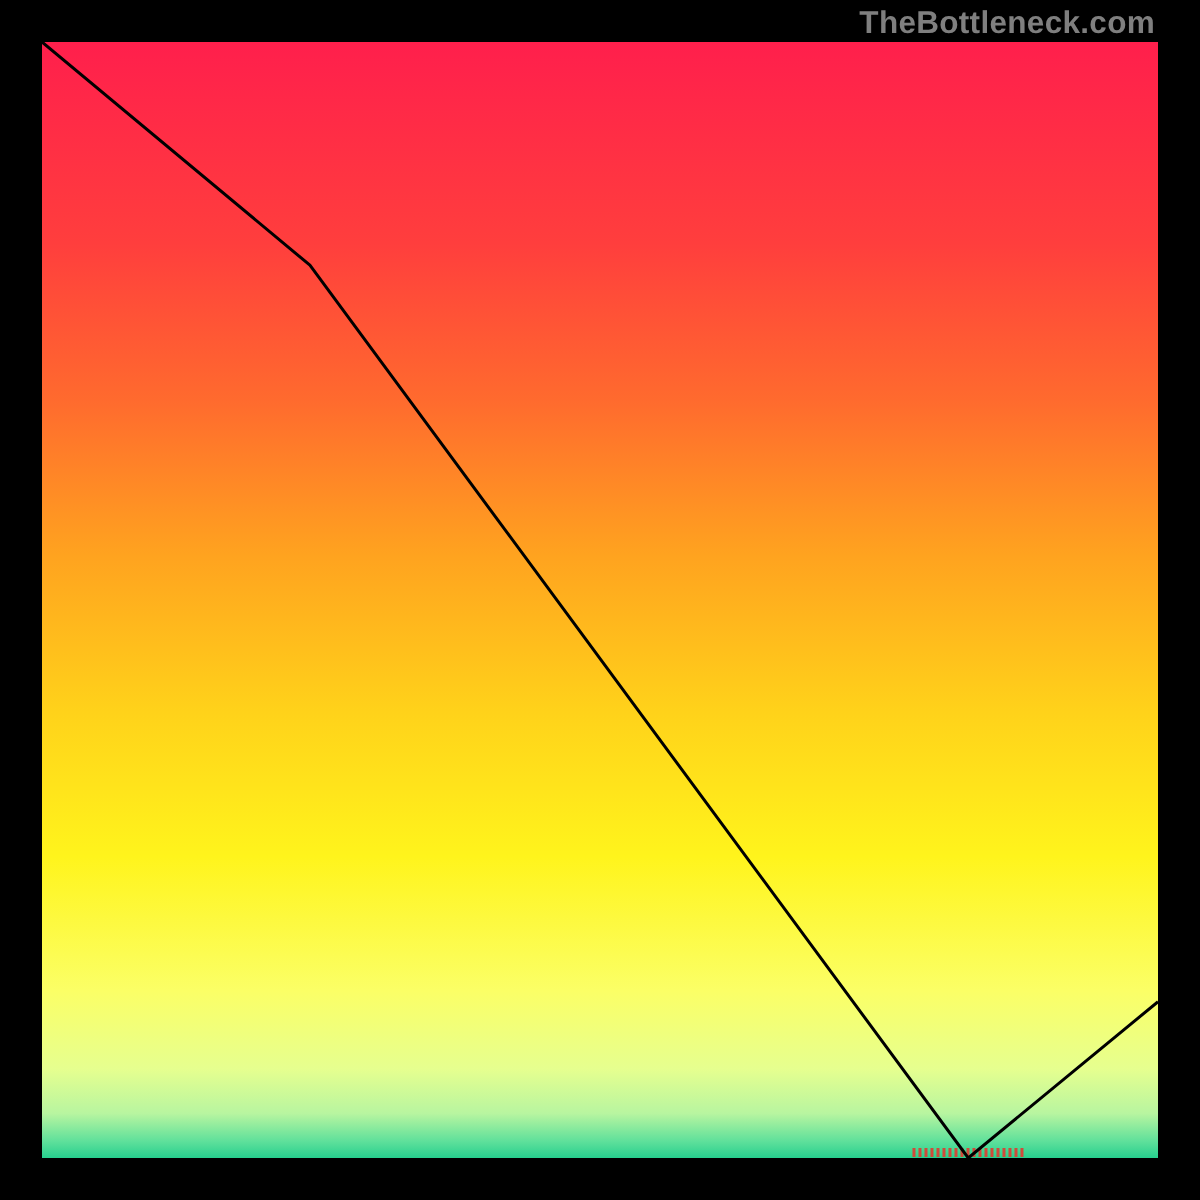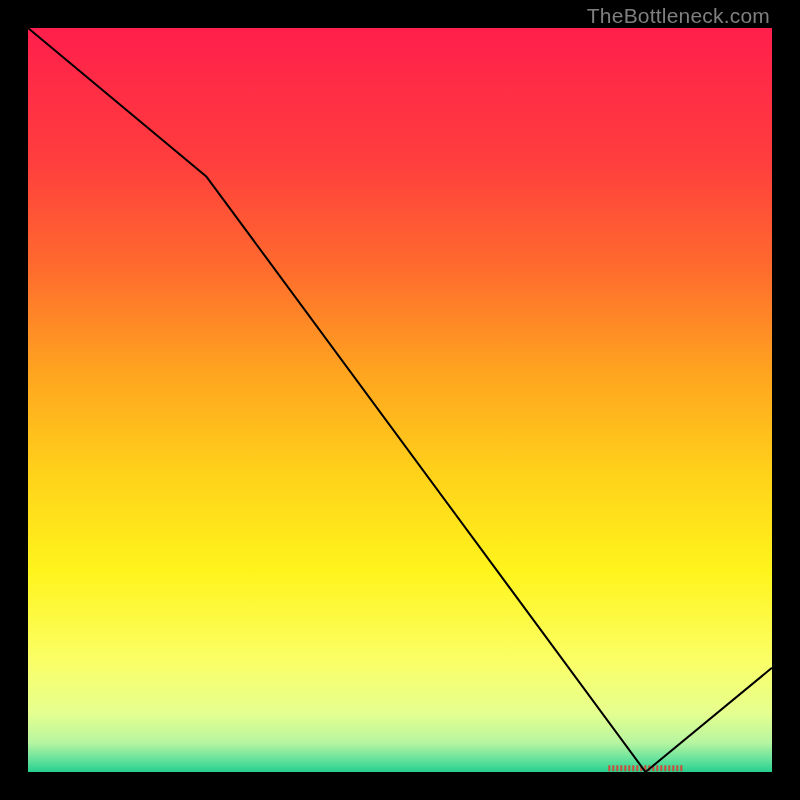--- a/index.html
+++ b/index.html
@@ -25,21 +25,21 @@
     top: 0;
     width: 744px;
     height: 744px;
   }
   .watermark {
     position: absolute;
     top: 4px;
     right: 30px;
     color: #7f7f7f;
     font-size: 21px;
-    font-weight: 400;
+    font-weight: 700;
     letter-spacing: 0.2px;
   }
   svg { display: block; }
 </style>
 </head>
 <body>
 
 <div class="watermark">TheBottleneck.com</div>
 
 <div class="frame">

